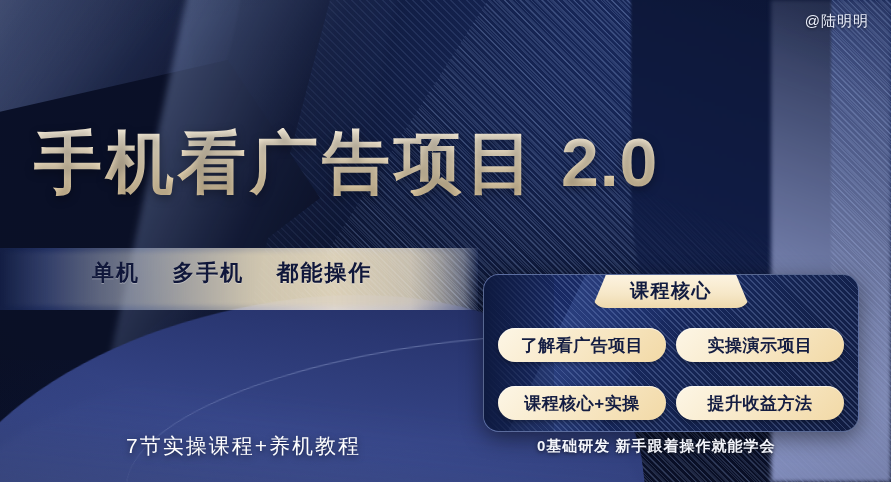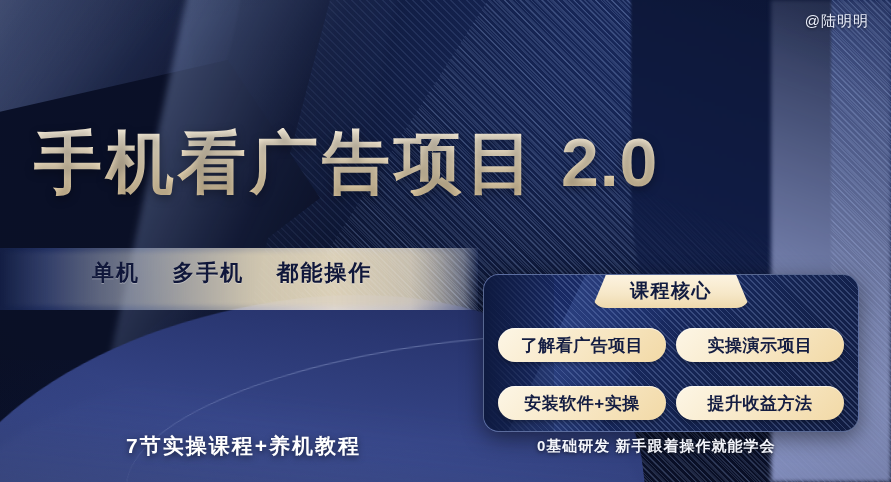--- a/index.html
+++ b/index.html
@@ -227,21 +227,21 @@
     border-radius:18px;
     background:linear-gradient(135deg,#fdf6e6 0%,#f8e9c9 45%,#f2d9a6 100%);
     box-shadow:0 2px 5px rgba(0,0,0,.32), inset 0 1px 0 rgba(255,255,255,.6);
     font-size:17px;font-weight:700;color:#141d42;letter-spacing:.5px;
     white-space:nowrap;
   }
 
   
   .bottom-left{
     position:absolute;left:126px;top:432px;
-    font-size:21px;font-weight:700;color:#ffffff;letter-spacing:2px;
+    font-size:21px;font-weight:400;color:#ffffff;letter-spacing:2px;
     text-shadow:0 2px 6px rgba(0,0,0,.55);
     white-space:nowrap;
   }
   .bottom-right{
     position:absolute;left:537px;top:437px;
     font-size:15px;font-weight:700;color:#f4f6fc;letter-spacing:1px;
     text-shadow:0 1px 4px rgba(0,0,0,.65);
     white-space:nowrap;
     text-align:right;
   }
@@ -294,21 +294,21 @@
     </div>
 
     <div class="pill-grid">
       <div class="pill">
         <span>了解看广告项目</span>
       </div>
       <div class="pill">
         <span>实操演示项目</span>
       </div>
       <div class="pill">
-        <span>安装软件+实操</span>
+        <span>课程核心+实操</span>
       </div>
       <div class="pill">
         <span>提升收益方法</span>
       </div>
     </div>
   </div>
 
   <div class="bottom-left">7节实操课程+养机教程</div>
   <div class="bottom-right">0基础研发 新手跟着操作就能学会</div>
 

